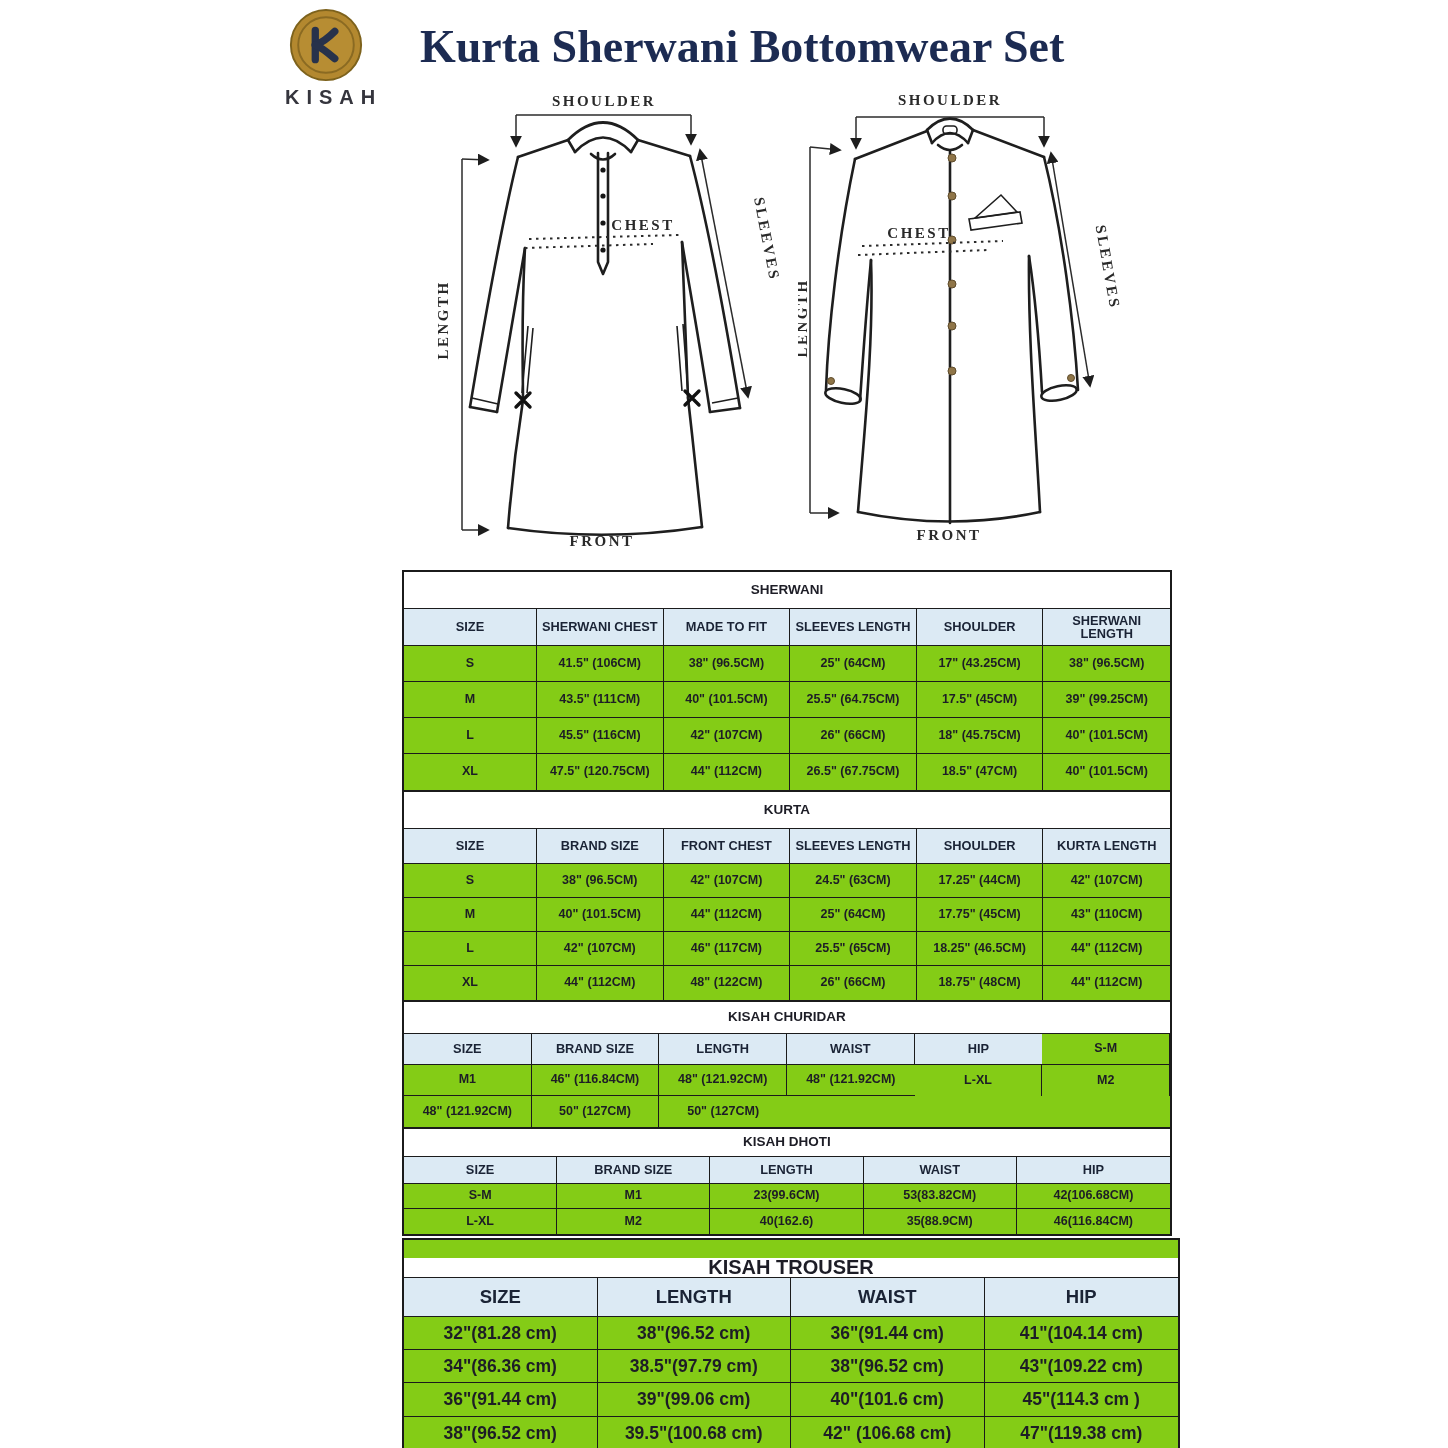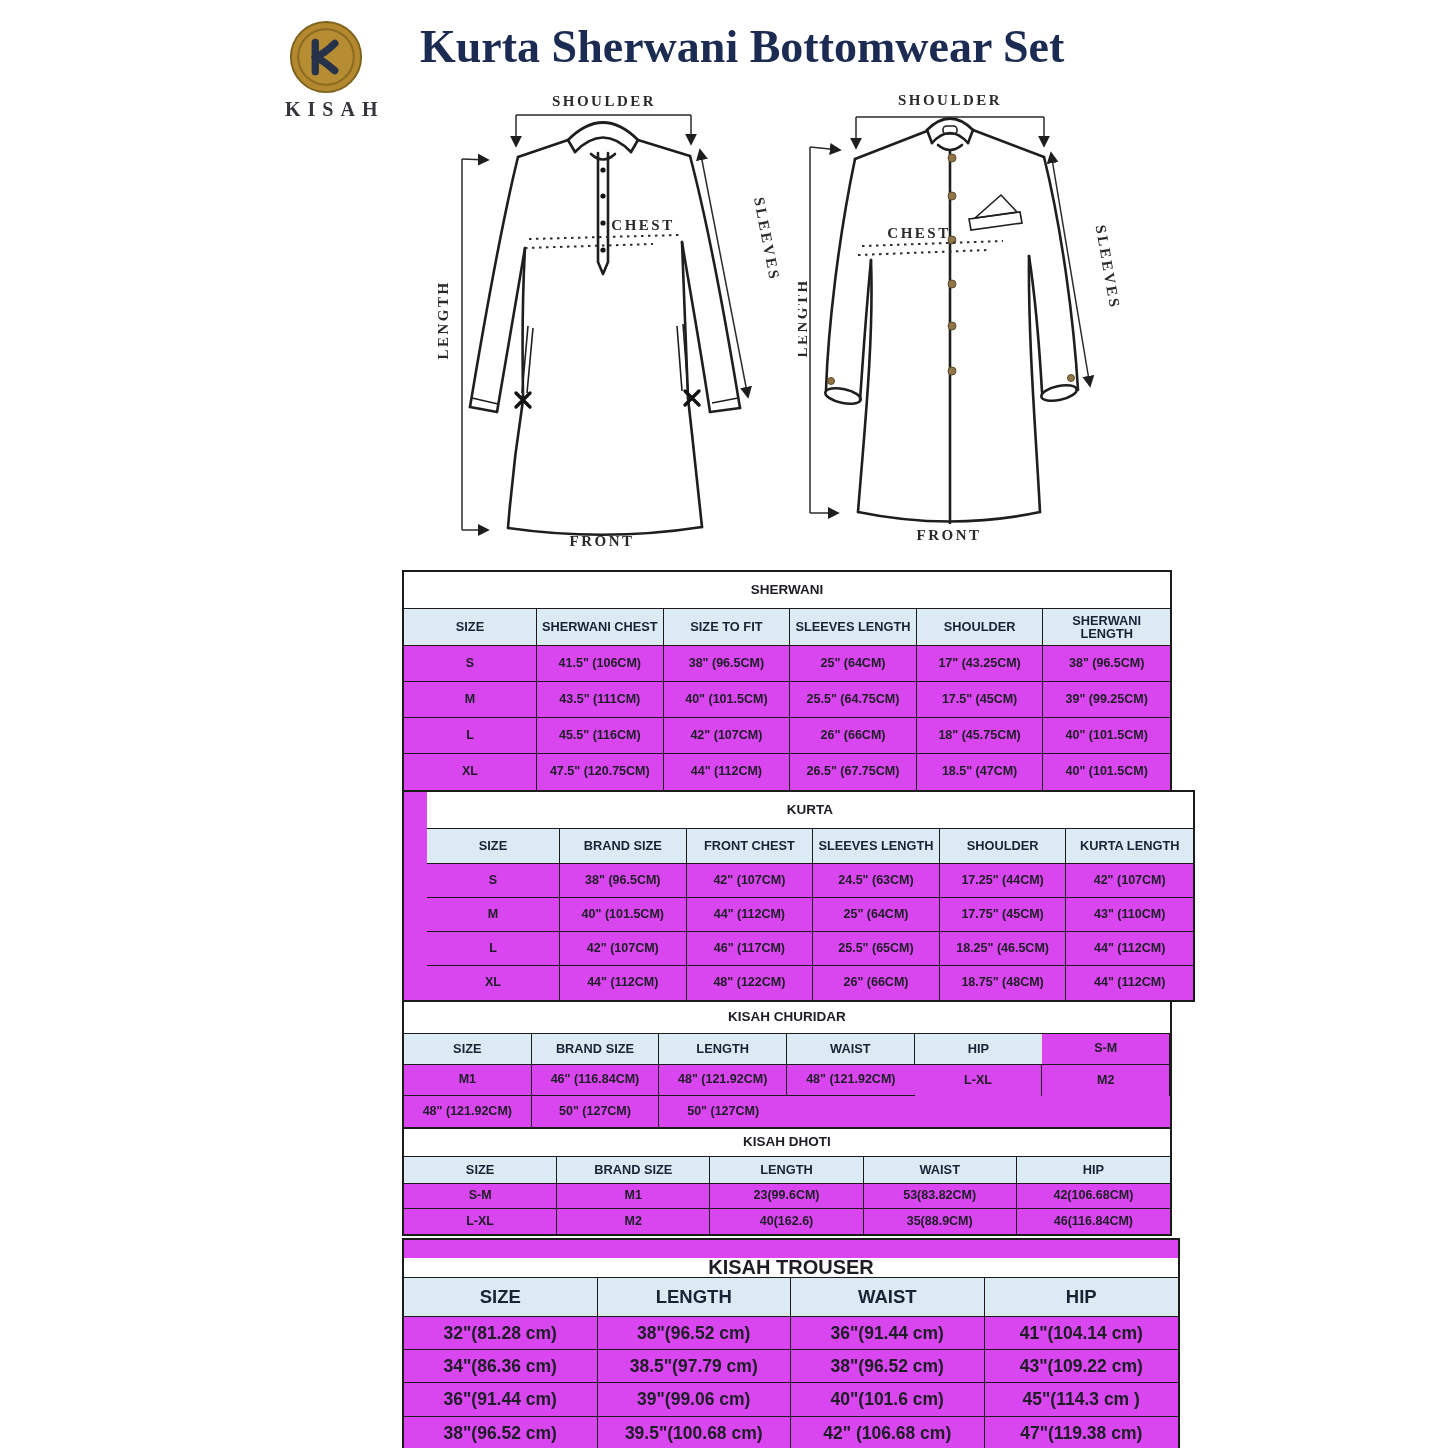--- a/index.html
+++ b/index.html
@@ -1,42 +1,42 @@
 <!DOCTYPE html>
 <html><head>
 <meta charset="utf-8">
 <style>
   html,body{margin:0;padding:0;}
   body{width:1448px;height:1448px;overflow:hidden;background:#ffffff;
        font-family:"Liberation Sans",sans-serif;}
   #page{position:relative;width:1448px;height:1448px;background:#fff;}
 
   
-  .logo{position:absolute;left:278px;top:18px;width:96px;text-align:center;font-family:Liberation Serif, serif;}
+  .logo{position:absolute;left:278px;top:6px;width:96px;text-align:center;}
   .logo-btn{display:block;margin:0 auto;}
   .logo-text{margin-top:2px;font-size:20px;font-weight:600;letter-spacing:7px;
              color:#35353d;padding-left:7px;}
   .page-title{position:absolute;left:420px;top:20px;width:740px;text-align:left;
               font-family:"Liberation Serif",serif;font-weight:700;font-size:46px;
               color:#1c2b52;white-space:nowrap;}
 
   
   .diagram{position:absolute;}
   .garment{fill:none;stroke:#1e1e1e;stroke-width:2.6;stroke-linecap:round;stroke-linejoin:round;}
   .garment-thin{fill:none;stroke:#1e1e1e;stroke-width:1.6;}
   .dim{fill:none;stroke:#2b2b2b;stroke-width:1.5;}
   .dotted{fill:none;stroke:#2b2b2b;stroke-width:2;stroke-dasharray:2.5 4.5;}
   .xmark{fill:none;stroke:#111;stroke-width:3.4;stroke-linecap:round;}
   .dlabel{font-family:"Liberation Serif",serif;font-weight:700;font-size:15px;
           letter-spacing:2.5px;fill:#2a2a2a;text-anchor:middle;}
   .btn-dot{fill:#151515;}
   .gold-btn{fill:#8f7548;stroke:#5f4c2c;stroke-width:1;}
 
   
-  .size-table{position:absolute;display:grid;border:2px solid #1b1b1b;background:#d946ef;
+  .size-table{position:absolute;display:grid;border:2px solid #1b1b1b;background:#84cc16;
               color:#1d1d26;font-weight:700;}
   .cell{border-right:1.5px solid #1b1b1b;border-bottom:1.5px solid #1b1b1b;
         display:flex;align-items:center;justify-content:center;text-align:center;
         line-height:1.05;padding:0 2px;box-sizing:border-box;}
   .t-title{grid-column:1 / -1;border-right:none;background:#fff;}
   .t-head{background:#dceaf4;color:#1a2335;}
   .lastc{border-right:none;}
   .lastr{border-bottom:none;}
   .tbl-sm .t-title{font-size:13.5px;}
   .tbl-sm .t-head{font-size:12.8px;}
@@ -189,21 +189,21 @@
     <text class="dlabel" x="121" y="148">CHEST</text>
     <text class="dlabel" x="151" y="450">FRONT</text>
   </svg>
 
   <div class="size-table tbl-sm" style="left:402px;top:570px;width:766px;
               grid-template-columns:133px repeat(5,1fr);
               grid-template-rows:37px 37px repeat(4,36px);">
       <div class="cell t-title">SHERWANI</div>
       <div class="cell t-head">SIZE</div>
       <div class="cell t-head">SHERWANI CHEST</div>
-      <div class="cell t-head">SIZE TO FIT</div>
+      <div class="cell t-head">MADE TO FIT</div>
       <div class="cell t-head">SLEEVES LENGTH</div>
       <div class="cell t-head">SHOULDER</div>
       <div class="cell t-head lastc">SHERWANI LENGTH</div>
       <div class="cell t-cell">S</div>
       <div class="cell t-cell">41.5" (106CM)</div>
       <div class="cell t-cell">38" (96.5CM)</div>
       <div class="cell t-cell">25" (64CM)</div>
       <div class="cell t-cell">17" (43.25CM)</div>
       <div class="cell t-cell lastc">38" (96.5CM)</div>
       <div class="cell t-cell">M</div>
@@ -221,21 +221,21 @@
       <div class="cell t-cell lastr">XL</div>
       <div class="cell t-cell lastr">47.5" (120.75CM)</div>
       <div class="cell t-cell lastr">44" (112CM)</div>
       <div class="cell t-cell lastr">26.5" (67.75CM)</div>
       <div class="cell t-cell lastr">18.5" (47CM)</div>
       <div class="cell t-cell lastc lastr">40" (101.5CM)</div>
     </div>
 
   <div class="size-table tbl-sm" style="left:402px;top:790px;width:766px;
               grid-template-columns:133px repeat(5,1fr);
-              grid-template-rows:37px 35px repeat(4,34px);padding-left:23px;">
+              grid-template-rows:37px 35px repeat(4,34px);">
       <div class="cell t-title">KURTA</div>
       <div class="cell t-head">SIZE</div>
       <div class="cell t-head">BRAND SIZE</div>
       <div class="cell t-head">FRONT CHEST</div>
       <div class="cell t-head">SLEEVES LENGTH</div>
       <div class="cell t-head">SHOULDER</div>
       <div class="cell t-head lastc">KURTA LENGTH</div>
       <div class="cell t-cell">S</div>
       <div class="cell t-cell">38" (96.5CM)</div>
       <div class="cell t-cell">42" (107CM)</div>

